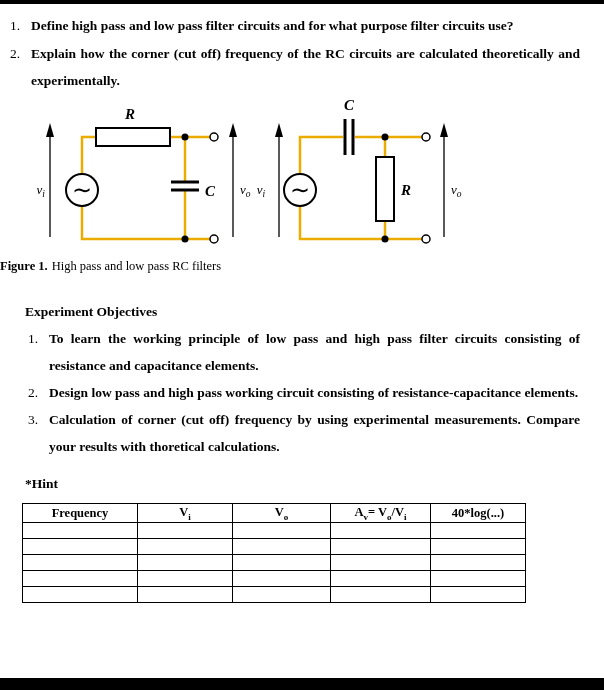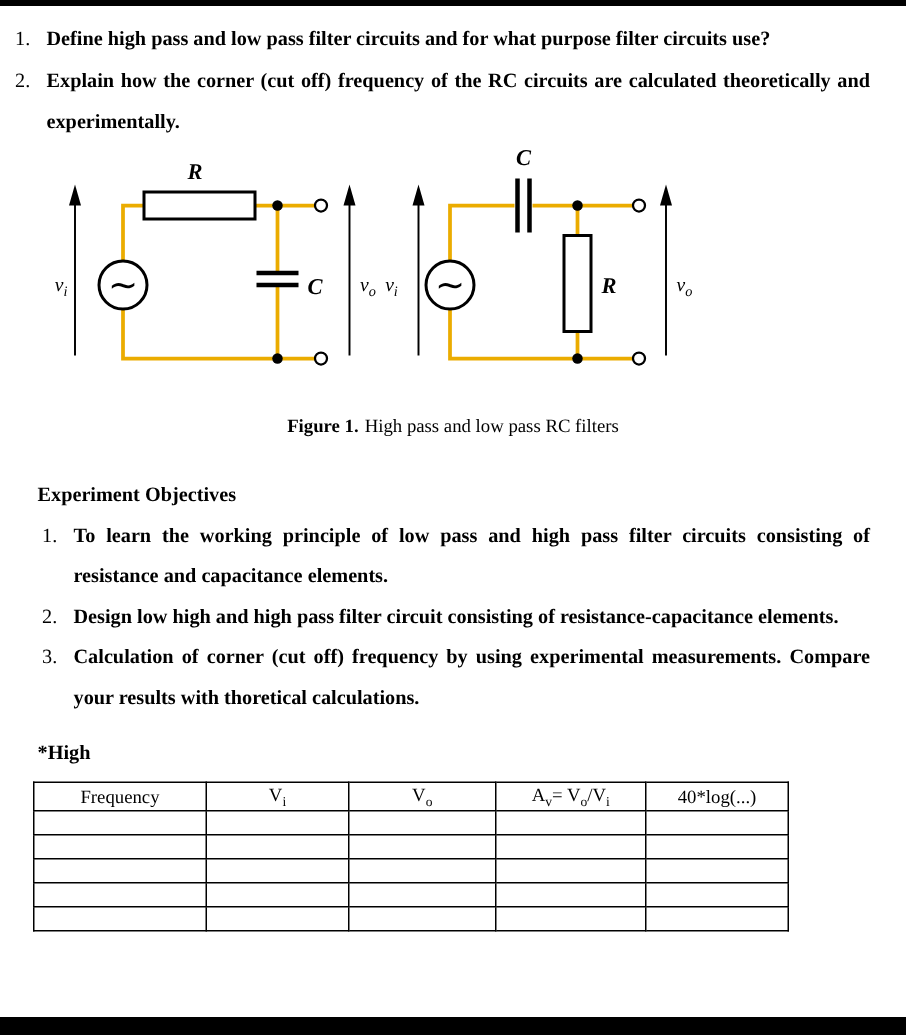--- a/index.html
+++ b/index.html
@@ -32,40 +32,40 @@
   .plate { stroke: #000; stroke-width: 3; }
   .source { fill: #fff; stroke: #000; stroke-width: 2; }
   .terminal { fill: #fff; stroke: #000; stroke-width: 1.5; }
   .arrow { stroke: #000; stroke-width: 1.3; }
   .arrowhead { fill: #000; stroke: none; }
   .complabel { font-family: "Liberation Serif", "DejaVu Serif", serif; font-size: 15px; font-weight: bold; font-style: italic; }
   .vlabel { font-family: "Liberation Serif", "DejaVu Serif", serif; font-size: 13px; font-style: italic; }
   .subt { font-size: 9.5px; }
   .srcsym { font-family: "DejaVu Sans", sans-serif; font-size: 24px; }
 
-  .caption { text-align: center; font-size: 12.5px; margin-top: 20px; }
+  .caption { text-align: left; font-size: 12.5px; margin-top: 2px; }
   .cap-label { font-weight: bold; }
   .cap-text { margin-left: 4px; }
 
   .objectives { margin: 24px 24px 10px 25px; font-size: 13.5px; line-height: 2.0; }
   .obj-heading { font-weight: bold; }
   .obj-items { margin-left: 3px; }
 
   .hint { margin: 10px 24px 0 25px; font-size: 13.5px; line-height: 2.0; }
   .hint-heading { font-weight: bold; }
 
   table.measure {
     border-collapse: collapse;
     margin: 6px 0 0 22px;
     width: 503px;
     font-size: 12.5px;
     table-layout: fixed;
   }
   table.measure th, table.measure td { border: 1px solid #000; padding: 0 4px; }
-  table.measure th { font-weight: normal; text-align: center; height: 19px; }
+  table.measure th { font-weight: bold; text-align: center; height: 19px; }
   table.measure td { height: 16px; }
   sub { font-size: 9px; }
 </style>
 </head>
 <body>
 
 <div class="page">
   <div class="bar top"></div>
 
   <div class="questions">
@@ -152,31 +152,31 @@
 
   <div class="objectives">
     <div class="obj-heading">Experiment Objectives</div>
     <div class="obj-items">
       <div class="q">
         <span class="q-num">1.</span>
         <div class="q-text">To learn the working principle of low pass and high pass filter circuits consisting of resistance and capacitance elements.</div>
       </div>
       <div class="q">
         <span class="q-num">2.</span>
-        <div class="q-text">Design low high and high pass filter circuit consisting of resistance-capacitance elements.</div>
+        <div class="q-text">Design low pass and high pass working circuit consisting of resistance-capacitance elements.</div>
       </div>
       <div class="q">
         <span class="q-num">3.</span>
         <div class="q-text">Calculation of corner (cut off) frequency by using experimental measurements. Compare your results with thoretical calculations.</div>
       </div>
     </div>
   </div>
 
   <div class="hint">
-    <div class="hint-heading">*High</div>
+    <div class="hint-heading">*Hint</div>
   </div>
 
   <table class="measure">
     <colgroup>
       <col style="width:115px">
         <col style="width:95px">
         <col style="width:98px">
         <col style="width:100px">
         <col style="width:95px">
     </colgroup>

